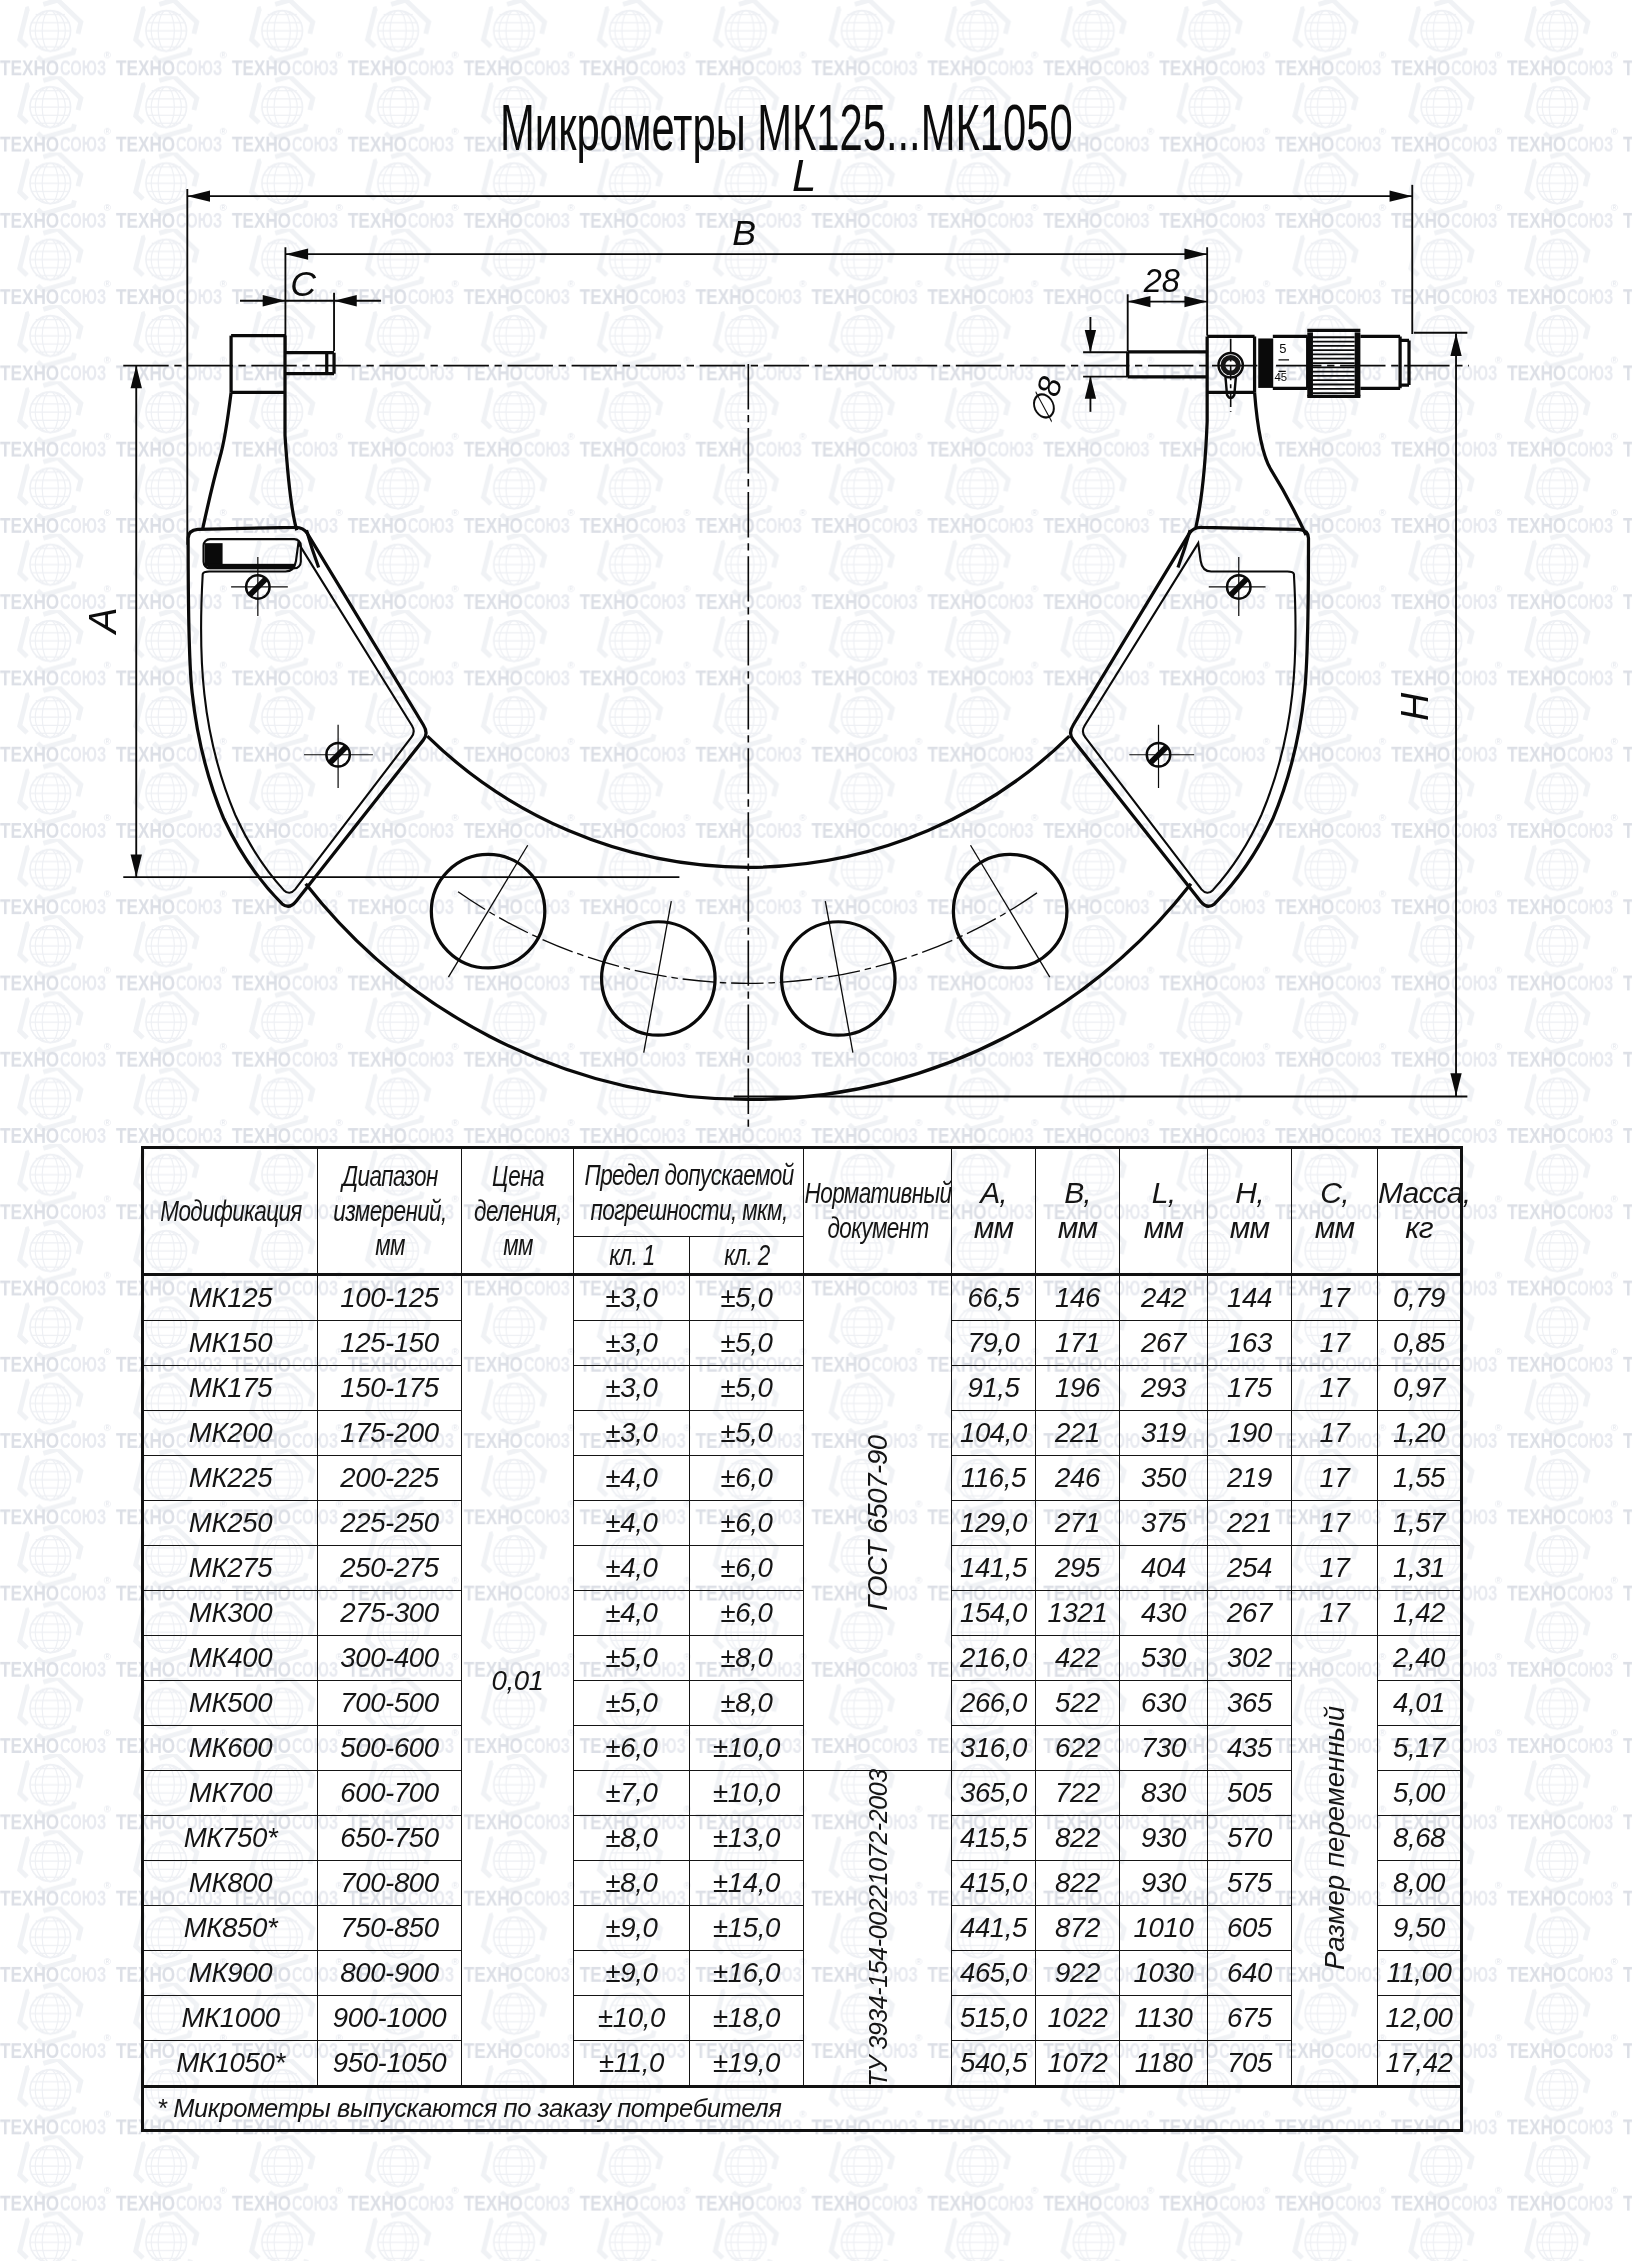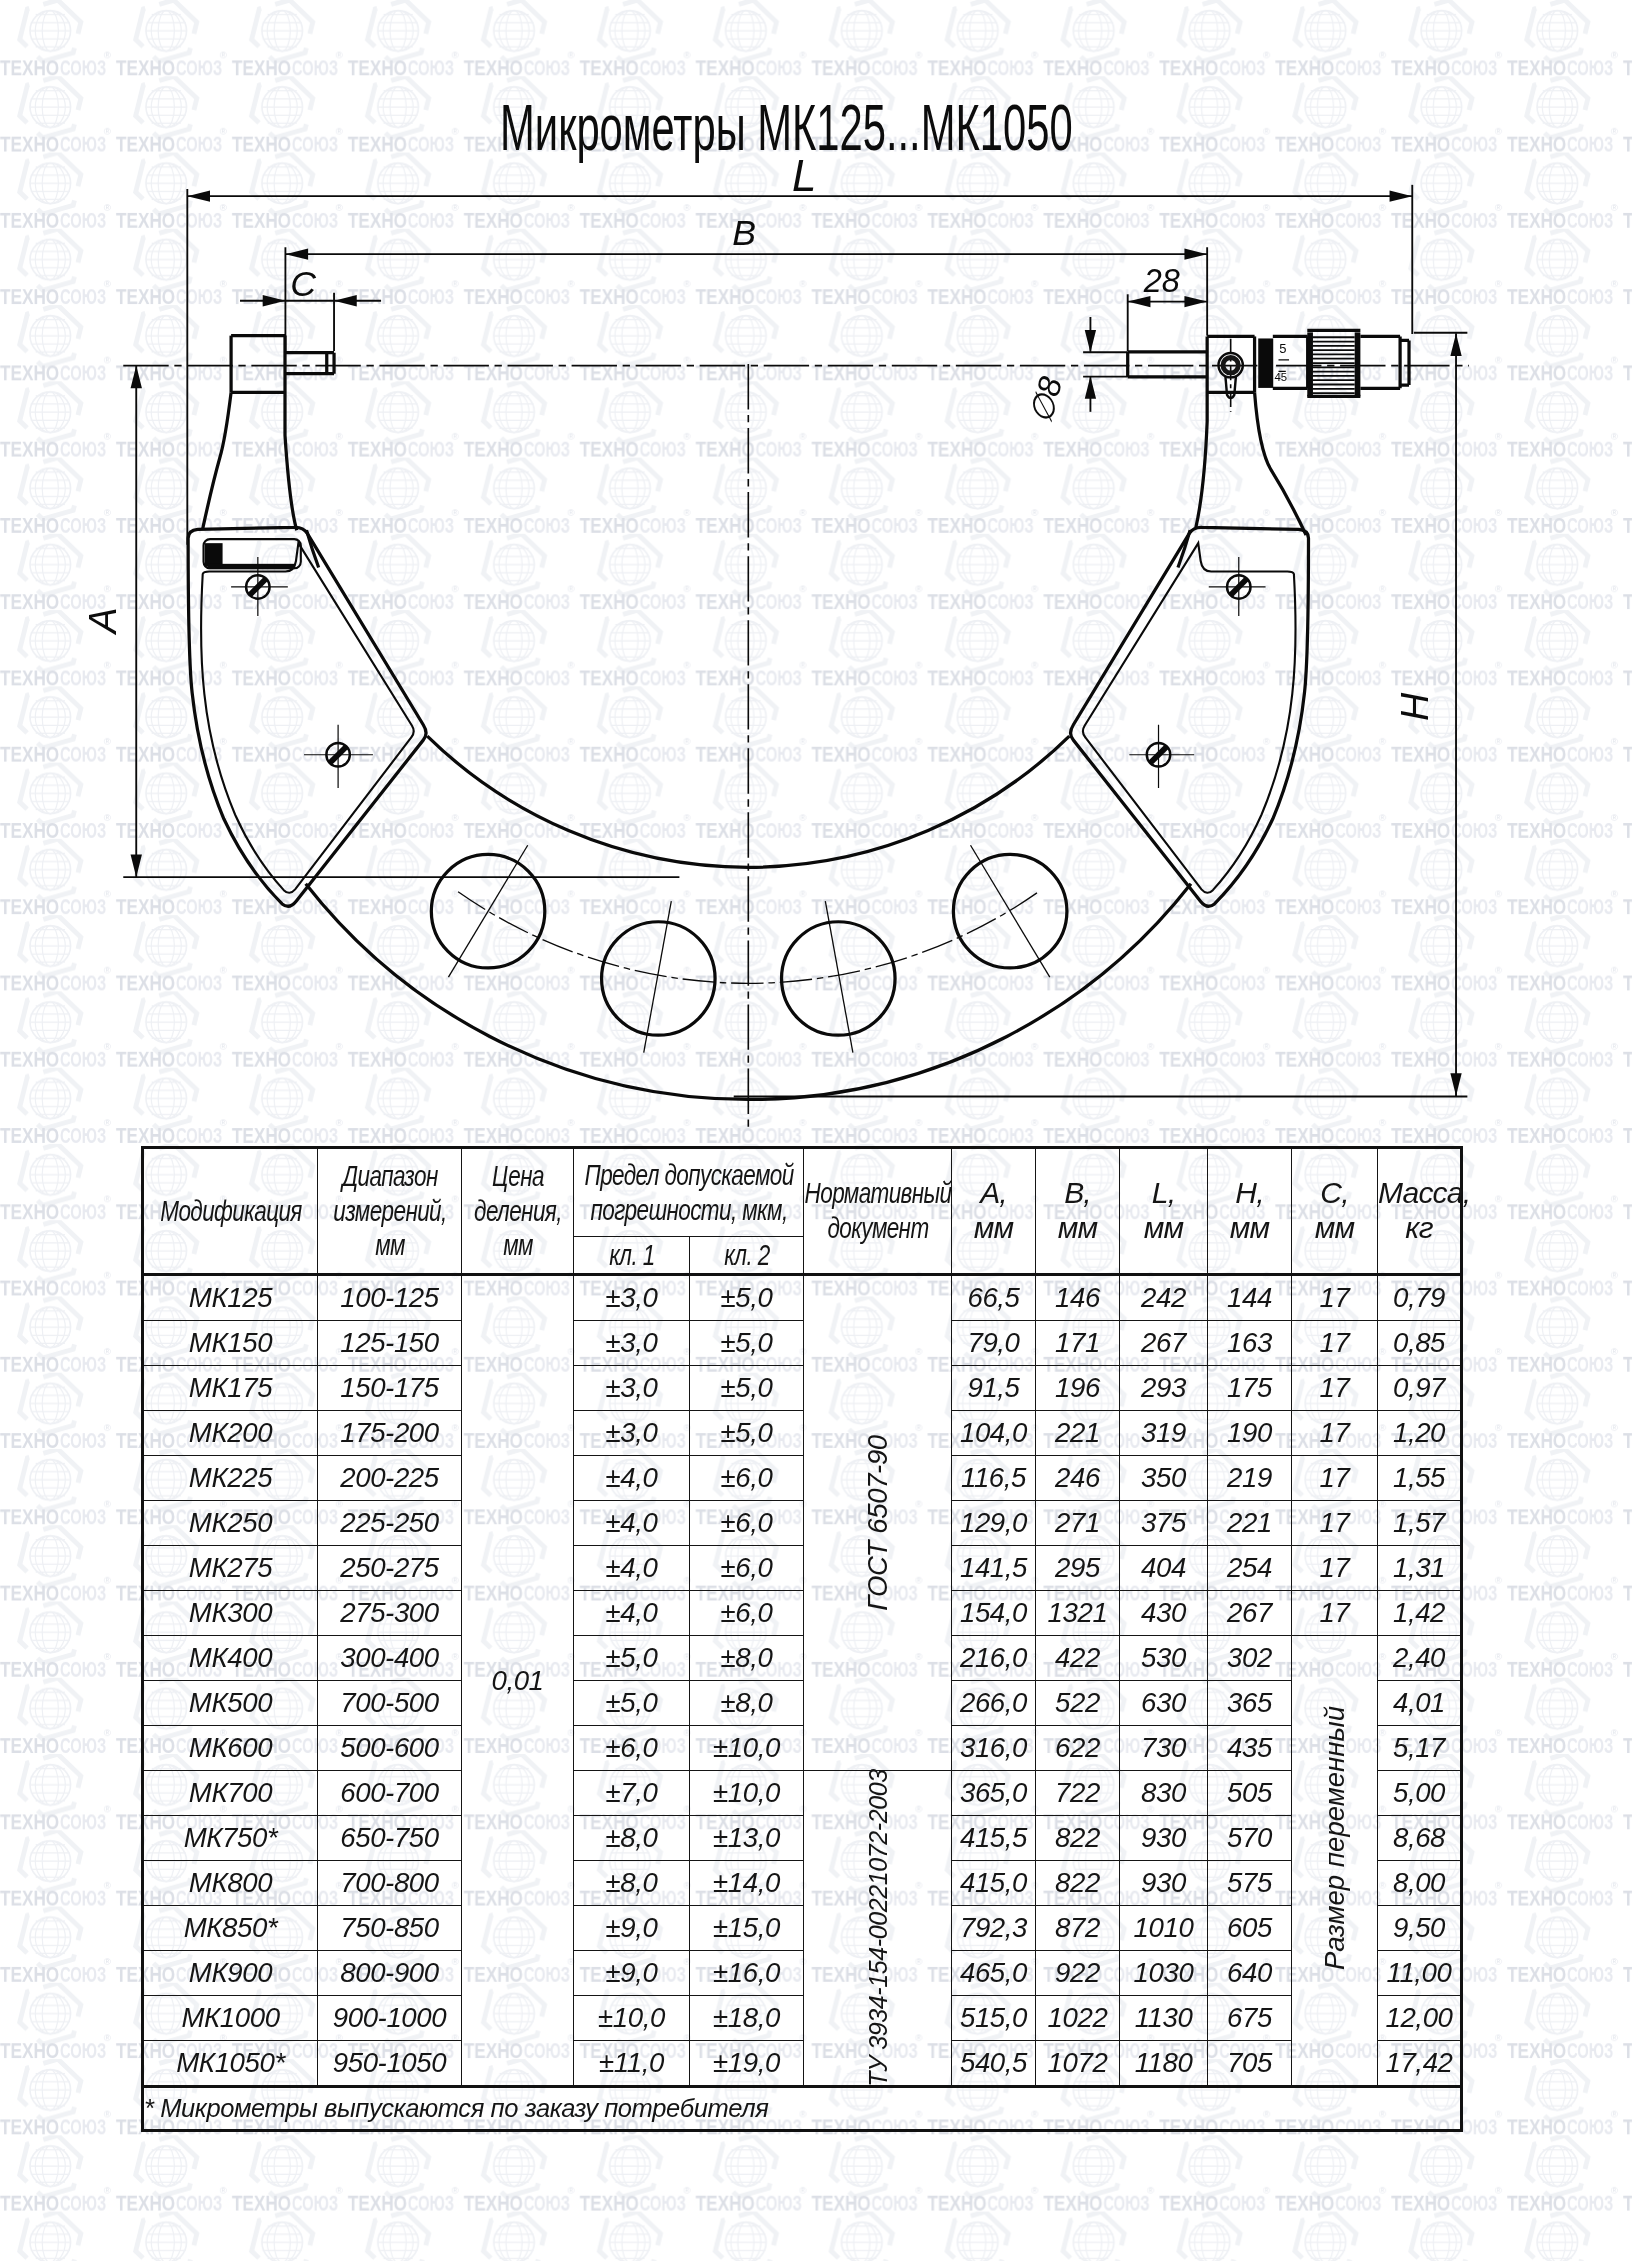--- a/index.html
+++ b/index.html
@@ -422,21 +422,21 @@
           <td>822</td>
           <td>930</td>
           <td>575</td>
           <td>8,00</td>
         </tr>
 <tr>
           <td>МК850*</td>
           <td>750-850</td>
           <td>±9,0</td>
           <td>±15,0</td>
-          <td>792,3</td>
+          <td>441,5</td>
           <td>872</td>
           <td>1010</td>
           <td>605</td>
           <td>9,50</td>
         </tr>
 <tr>
           <td>МК900</td>
           <td>800-900</td>
           <td>±9,0</td>
           <td>±16,0</td>
@@ -462,18 +462,18 @@
           <td>950-1050</td>
           <td>±11,0</td>
           <td>±19,0</td>
           <td>540,5</td>
           <td>1072</td>
           <td>1180</td>
           <td>705</td>
           <td>17,42</td>
         </tr>
 <tr class="fn" style="border-top:3.2px solid #111;">
-<td colspan="12" style="text-align:left;height:41px;font-size:25.5px">* Микрометры выпускаются по заказу потребителя</td>
+<td colspan="12" style="text-align:left;padding-left:13px;height:41px;font-size:25.5px">* Микрометры выпускаются по заказу потребителя</td>
 </tr>
 </tbody>
 </table>
 </div>
 
 
 </body></html>

